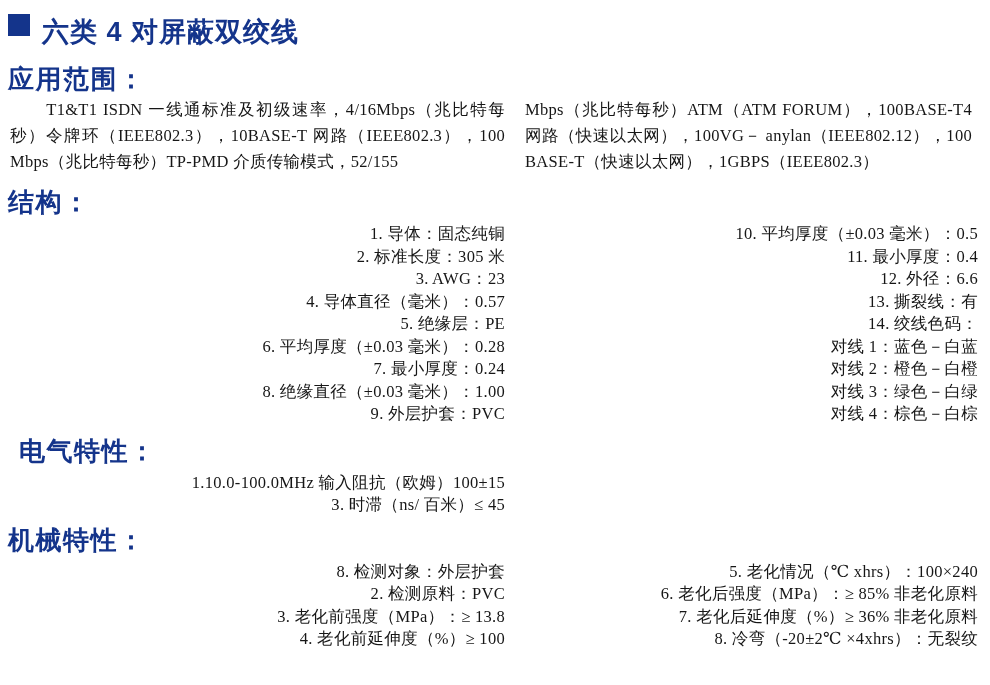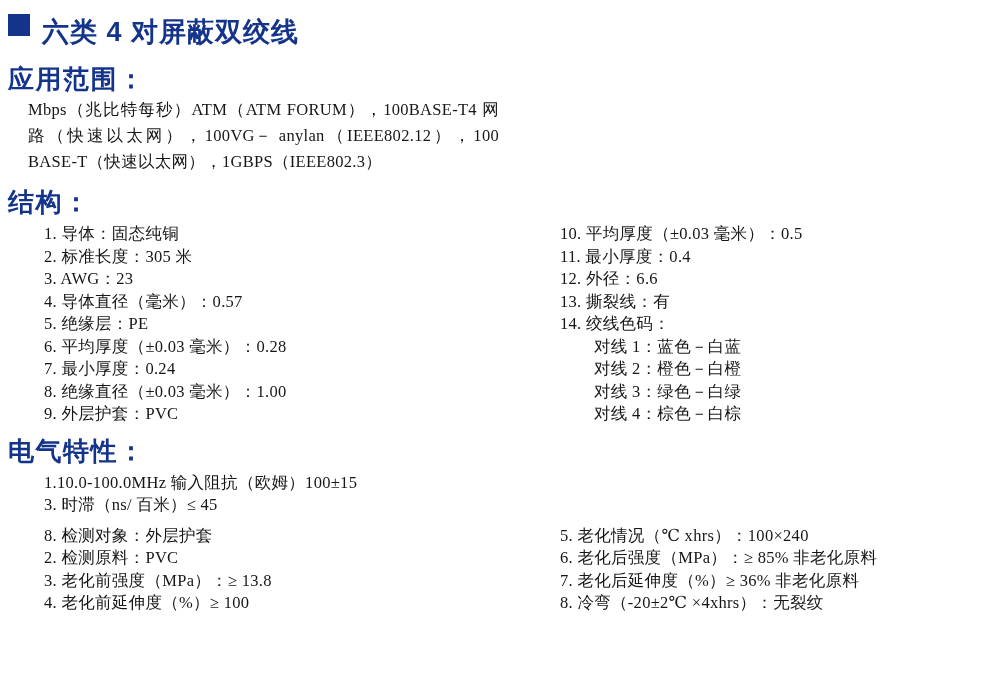--- a/index.html
+++ b/index.html
@@ -22,51 +22,52 @@
     letter-spacing: 1px; white-space: nowrap;
   }
 
   
   .section-heading {
     font-size: 26px; font-weight: bold; color: var(--accent);
     letter-spacing: 1.5px; line-height: 24px;
   }
   .sh-application { margin: 22px 0 0 0; }
   .sh-structure   { margin: 16px 0 4px 0; }
-  .sh-electrical  { margin: 14px 0 0 0; }
+  .sh-electrical  { margin: 14px 0 0 11px; }
   .sh-mechanical  { margin: 12px 0 0 0; }
 
   
   .cols { display: grid; grid-template-columns: 497px 1fr; }
 
   .para { font-size: 16.5px; line-height: 26px; text-align: justify; letter-spacing: 0.3px; }
   .para-cols { margin-top: 5px; }
   .left-para { padding-left: 2px; text-indent: 2.2em; }
   .right-para { padding-left: 20px; padding-right: 6px; }
 
   .list-cols { margin-top: 8px; }
-  .list { font-size: 16.5px; }
+  .list { font-size: 16.5px; text-align: right; }
   .list .item { line-height: 22.5px; white-space: nowrap; letter-spacing: 0.3px; }
   .list-left { padding-left: 36px; }
   .list-right { padding-left: 55px; }
   .list .item.indent { padding-left: 34px; }
 </style>
 </head>
 <body>
 
 <div class="page">
 
   <div class="title-row">
     <span class="title-bullet"></span>
     <span class="title-text">六类 4 对屏蔽双绞线</span>
   </div>
 
   <section>
     <div class="section-heading sh-application">应用范围：</div>
     <div class="cols para-cols">
+      <div class="para left-para">T1&amp;T1 ISDN 一线通标准及初级速率，4/16Mbps（兆比特每秒）令牌环（IEEE802.3），10BASE-T 网路（IEEE802.3），100 Mbps（兆比特每秒）TP-PMD 介质传输模式，52/155</div>
       <div class="para right-para">Mbps（兆比特每秒）ATM（ATM FORUM），100BASE-T4 网路（快速以太网），100VG－ anylan（IEEE802.12），100 BASE-T（快速以太网），1GBPS（IEEE802.3）</div>
     </div>
   </section>
 
   <section>
     <div class="section-heading sh-structure">结构：</div>
     <div class="cols list-cols">
       <div class="list list-left">
           <div class="item">1. 导体：固态纯铜</div>
           <div class="item">2. 标准长度：305 米</div>
@@ -96,20 +97,21 @@
     <div class="section-heading sh-electrical">电气特性：</div>
     <div class="cols list-cols">
       <div class="list list-left">
           <div class="item">1.10.0-100.0MHz 输入阻抗（欧姆）100±15</div>
           <div class="item">3. 时滞（ns/ 百米）≤ 45</div>
         </div>
     </div>
   </section>
 
   <section>
+    <div class="section-heading sh-mechanical">机械特性：</div>
     <div class="cols list-cols">
       <div class="list list-left">
           <div class="item">8. 检测对象：外层护套</div>
           <div class="item">2. 检测原料：PVC</div>
           <div class="item">3. 老化前强度（MPa）：≥ 13.8</div>
           <div class="item">4. 老化前延伸度（%）≥ 100</div>
         </div>
       <div class="list list-right">
           <div class="item">5. 老化情况（℃ xhrs）：100×240</div>
           <div class="item">6. 老化后强度（MPa）：≥ 85% 非老化原料</div>

